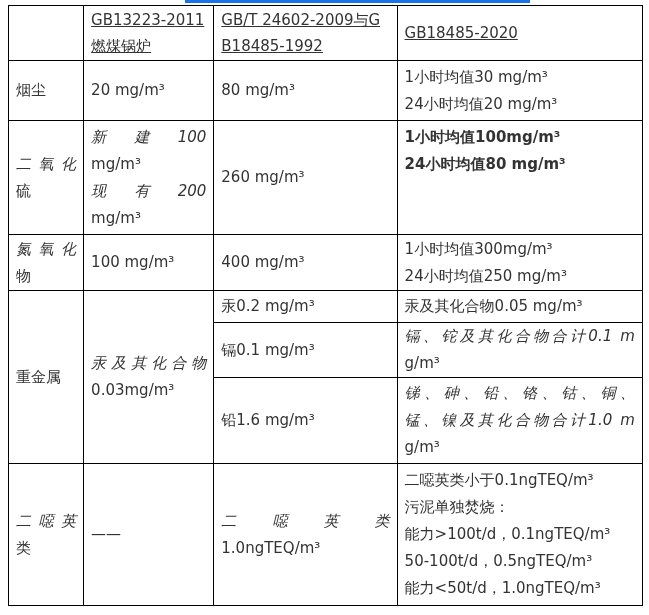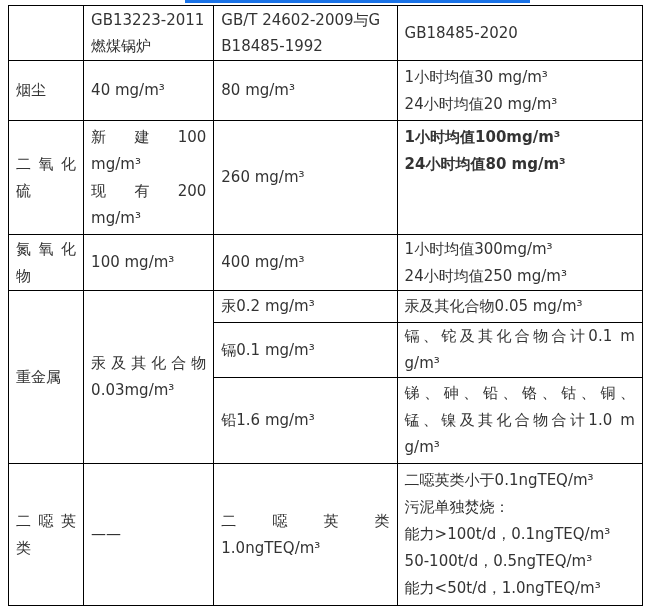--- a/index.html
+++ b/index.html
@@ -31,31 +31,32 @@
   }
   table.std td {
     border: 1px solid #000000;
     padding: 0 7px;
     vertical-align: middle;
     font-size: 15px;
     line-height: 27px;
     overflow: hidden;
   }
   tr.rh-header td { line-height: 26px; }
-  .rh-header { height: 55px; }
+  .rh-header { height: 55px; text-decoration: underline; }
   .rh-smoke  { height: 60px; padding-left: 32px; }
   .rh-so2    { height: 114px; }
   .rh-nox    { height: 56px; }
   .rh-hm1    { height: 32px; }
   .rh-hm2    { height: 55px; }
   .rh-hm3    { height: 86px; }
   .rh-dioxin { height: 142px; }
   .jl {
     text-align: justify;
     text-align-last: justify;
+    font-style: italic;
   }
   .vtop { vertical-align: top !important; padding-top: 3px !important; font-weight: bold; }
   .line { white-space: nowrap; }
 </style>
 </head>
 <body>
 
 <div class="top-underline"></div>
 
 <table class="std">
@@ -77,21 +78,21 @@
       <div class="line">GB/T 24602-2009与G</div>
       <div class="line">B18485-1992</div>
     </td>
     <td>
       <div class="line">GB18485-2020</div>
     </td>
   </tr>
 
   <tr class="rh-smoke">
     <td>烟尘</td>
-    <td>40 mg/m³</td>
+    <td>20 mg/m³</td>
     <td>80 mg/m³</td>
     <td>
       <div class="line">1小时均值30 mg/m³</div>
       <div class="line">24小时均值20 mg/m³</div>
     </td>
   </tr>
 
   <tr class="rh-so2">
     <td>
       <div class="line jl">二 氧 化</div>

